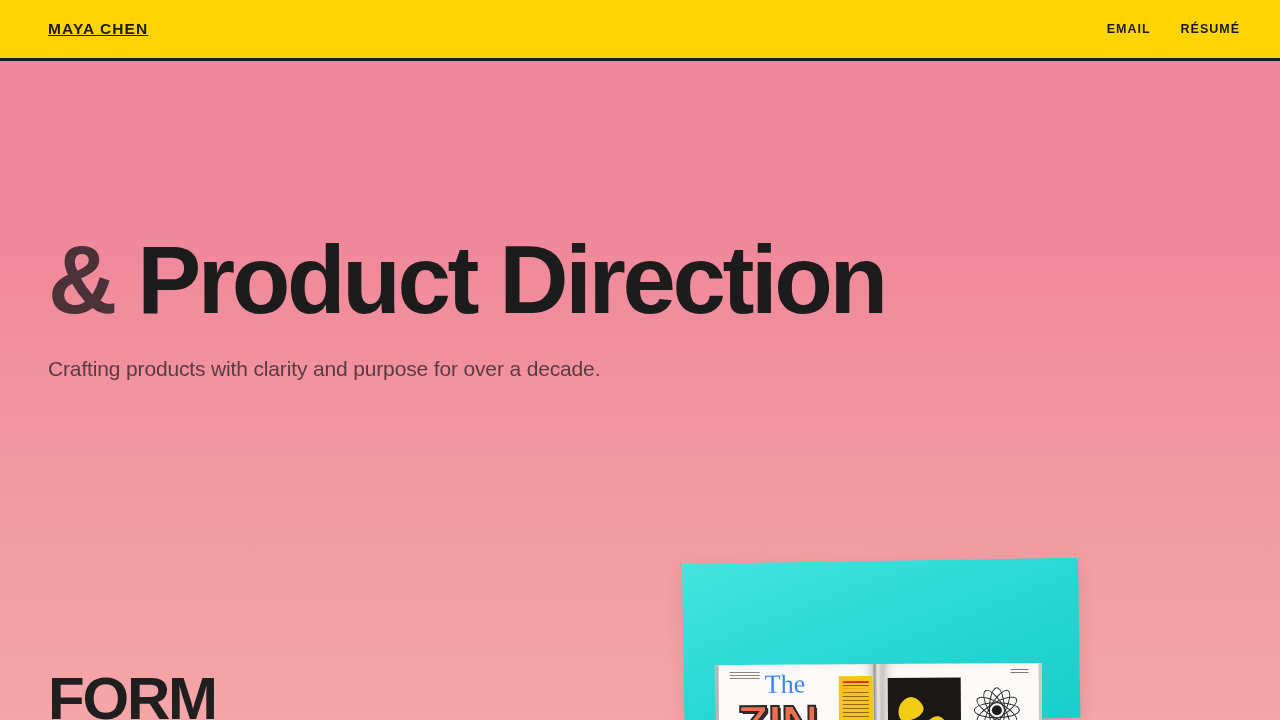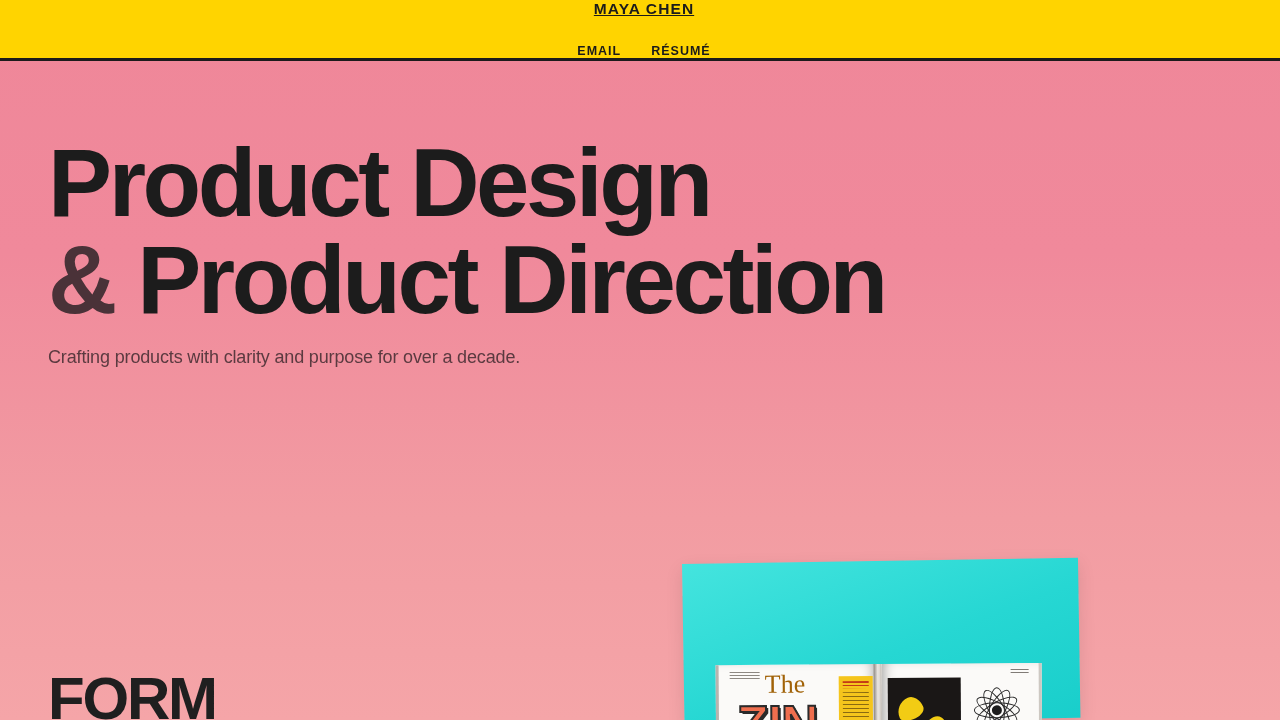--- a/index.html
+++ b/index.html
@@ -22,21 +22,20 @@
     top:0; left:0;
     width:1280px;
     height:61px;
     background:#ffd400;
     border-bottom:3px solid #1b1b1b;
     display:flex;
     align-items:center;
     justify-content:space-between;
     padding:0 40px 0 48px;
     z-index:30;
-    flex-direction:column;
   }
 
   .brand {
     font-size:15.5px;
     font-weight:bold;
     letter-spacing:1.1px;
     color:#1b1b1b;
     white-space:nowrap;
   }
 
@@ -71,22 +70,22 @@
     letter-spacing:-3.4px;
     color:#1c1c1c;
     white-space:nowrap;
   }
 
   .headline .amp {
     color:#4a3238;
   }
 
   .subtitle {
-    margin-top:13px;
-    font-size:18px;
+    margin-top:25px;
+    font-size:21px;
     line-height:32px;
     letter-spacing:-0.15px;
     color:#5b3a40;
     white-space:nowrap;
   }
 
   
   .section-label {
     position:absolute;
     left:48px;
@@ -156,21 +155,21 @@
     left:11px; top:7px;
     width:30px; height:8px;
     background:repeating-linear-gradient(180deg,#8d8882 0 1px, transparent 1px 3px);
   }
   .the-word {
     position:absolute;
     left:46px; top:7px;
     font-family:"Liberation Serif", serif;
     font-size:26px;
     line-height:26px;
-    color:#a16207;
+    color:#3b82f6;
   }
   .zine-word {
     position:absolute;
     left:18px; top:33px;
     font-size:52px;
     line-height:52px;
     font-weight:bold;
     letter-spacing:-1px;
     color:#ef6e4e;
     -webkit-text-stroke:2px #2a2a2a;
@@ -256,21 +255,21 @@
 <header class="site-header">
   <a class="brand" href="#">MAYA CHEN</a>
   <nav class="nav">
     <a class="nav-link" href="#">EMAIL</a>
     <a class="nav-link" href="#">RÉSUMÉ</a>
   </nav>
 </header>
 
 <section class="hero">
   <h1 class="headline">
-    <span>Product Design</span><br>
+    <br>
     <span class="amp">&amp;</span><span> Product Direction</span>
   </h1>
 
   <p class="subtitle">
     <span>Crafting products with clarity and purpose for over a decade.</span><br>
   </p>
 </section>
 
 <div class="section-label">FORM</div>
 

